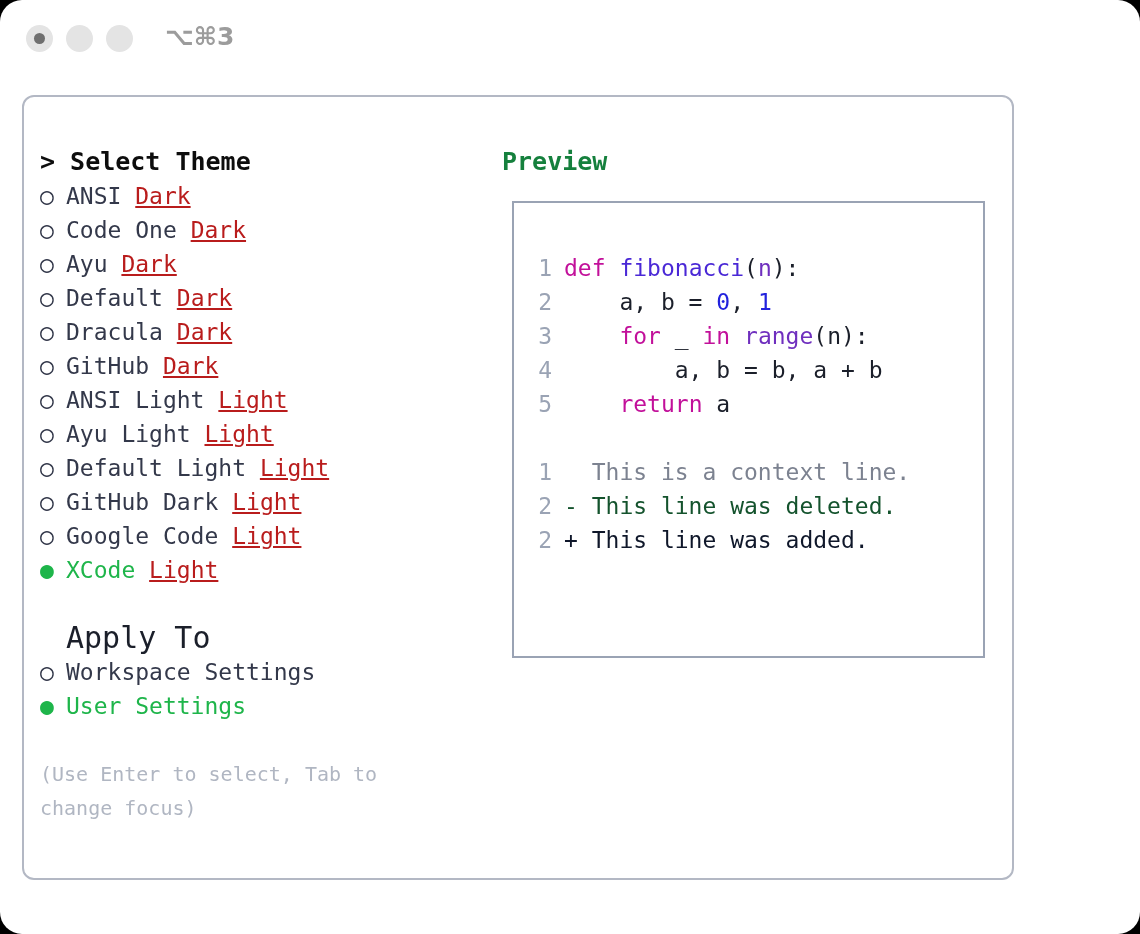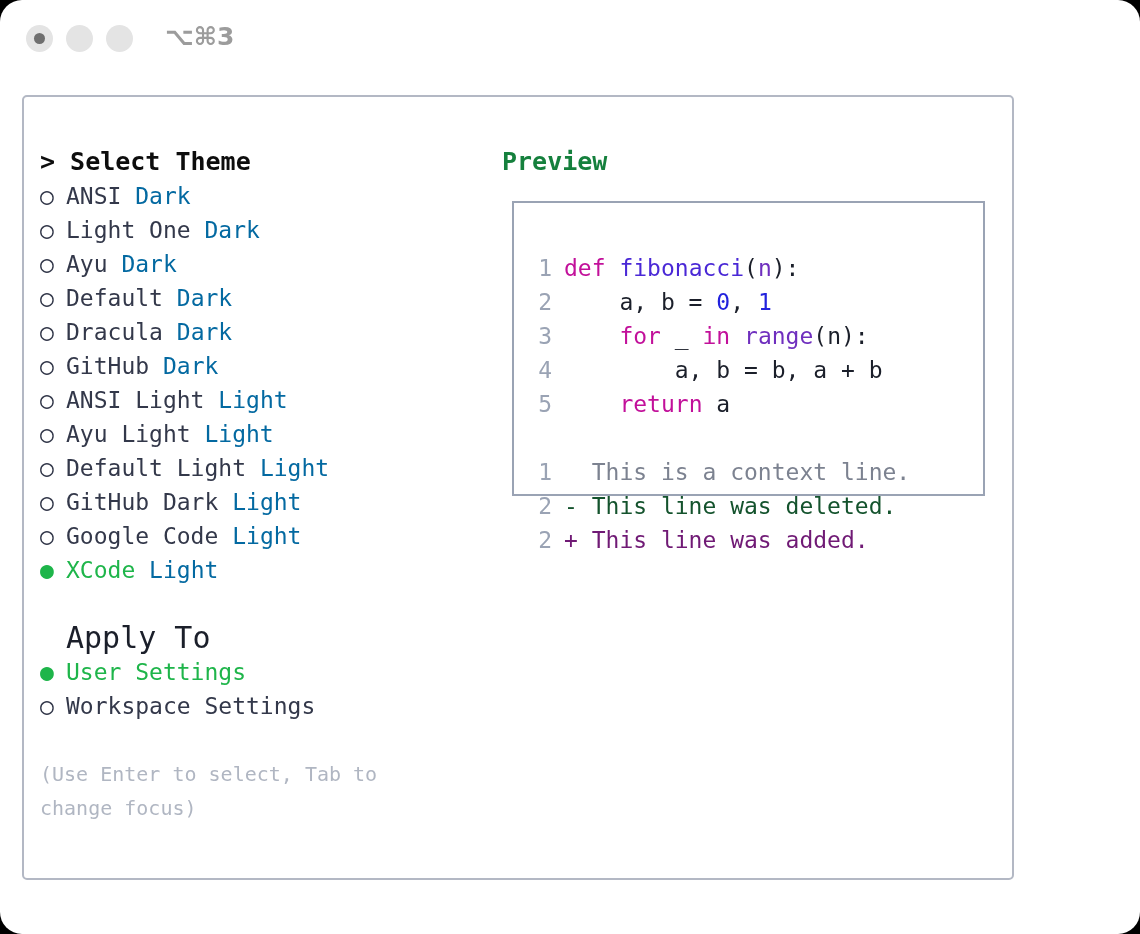--- a/index.html
+++ b/index.html
@@ -64,21 +64,21 @@
   }
 
   
   #panel {
     position: absolute;
     left: 22px;
     top: 95px;
     width: 992px;
     height: 785px;
     border: 2px solid #b3b8c4;
-    border-radius: 5px;
+    border-radius: 12px;
     box-sizing: border-box;
     background: #ffffff;
   }
 
   
   #left-col {
     position: absolute;
     left: 16px;
     top: 48px;
     width: 440px;
@@ -100,21 +100,21 @@
     white-space: pre;
   }
   .marker {
     display: inline-block;
     width: 26px;
     color: #33384a;
   }
   .theme-row.selected .marker { color: #1eb54a; }
   .theme-row.selected .label { color: #1eb54a; }
   .label { color: #33384a; }
-  .suffix { color: #0369a1; }
+  .suffix { color: #b91c1c; text-decoration: underline; }
 
   #apply-block { margin-top: 34px; }
   #apply-title {
     font-size: 30px;
     line-height: 34px;
     color: #1b1f2a;
     white-space: pre;
     padding-left: 26px;
   }
   .apply-row {
@@ -145,21 +145,21 @@
     font-size: 25px;
     font-weight: bold;
     color: #15803d;
     line-height: 34px;
     white-space: pre;
   }
   #preview-box {
     margin-top: 22px;
     margin-left: 10px;
     width: 473px;
-    height: 295px;
+    height: 457px;
     border: 2px solid #9aa3b4;
     box-sizing: border-box;
     background: #fff;
     position: relative;
   }
   #code-area {
     position: absolute;
     left: 14px;
     top: 48px;
     right: 4px;
@@ -177,21 +177,21 @@
     color: #9aa3b4;
     margin-right: 12px;
   }
   .kw  { color: #c2109a; }
   .fn  { color: #4a28d6; }
   .var { color: #6f2fbe; }
   .num { color: #2222dd; }
   .pl  { color: #1b1f2a; }
   .diff-ctx { color: #7c8290; }
   .diff-del { color: #14532d; }
-  .diff-add { color: #701a75; }
+  .diff-add { color: #0f172a; }
   .spacer { height: 34px; }
 </style>
 </head>
 <body>
 
 <div id="window">
 
   <div id="titlebar">
     <div class="dot d1">
         <span class="inner"></span>
@@ -200,38 +200,38 @@
     <div class="dot d3"></div>
     <div id="shortcut">⌥⌘3</div>
   </div>
 
   <div id="panel">
 
     <div id="left-col">
       <div id="theme-header" class="mono">&gt; Select Theme</div>
       <div id="theme-list">
           <div class="theme-row mono"><span class="marker">○</span><span class="label">ANSI</span><span> </span><span class="suffix">Dark</span></div>
-          <div class="theme-row mono"><span class="marker">○</span><span class="label">Light One</span><span> </span><span class="suffix">Dark</span></div>
+          <div class="theme-row mono"><span class="marker">○</span><span class="label">Code One</span><span> </span><span class="suffix">Dark</span></div>
           <div class="theme-row mono"><span class="marker">○</span><span class="label">Ayu</span><span> </span><span class="suffix">Dark</span></div>
           <div class="theme-row mono"><span class="marker">○</span><span class="label">Default</span><span> </span><span class="suffix">Dark</span></div>
           <div class="theme-row mono"><span class="marker">○</span><span class="label">Dracula</span><span> </span><span class="suffix">Dark</span></div>
           <div class="theme-row mono"><span class="marker">○</span><span class="label">GitHub</span><span> </span><span class="suffix">Dark</span></div>
           <div class="theme-row mono"><span class="marker">○</span><span class="label">ANSI Light</span><span> </span><span class="suffix">Light</span></div>
           <div class="theme-row mono"><span class="marker">○</span><span class="label">Ayu Light</span><span> </span><span class="suffix">Light</span></div>
           <div class="theme-row mono"><span class="marker">○</span><span class="label">Default Light</span><span> </span><span class="suffix">Light</span></div>
           <div class="theme-row mono"><span class="marker">○</span><span class="label">GitHub Dark</span><span> </span><span class="suffix">Light</span></div>
           <div class="theme-row mono"><span class="marker">○</span><span class="label">Google Code</span><span> </span><span class="suffix">Light</span></div>
           <div class="theme-row mono selected"><span class="marker">●</span><span class="label">XCode</span><span> </span><span class="suffix">Light</span></div>
         </div>
 
       <div id="apply-block">
         <div id="apply-title" class="mono">Apply To</div>
         <div id="apply-list">
+            <div class="apply-row mono"><span class="marker">○</span><span class="label">Workspace Settings</span></div>
             <div class="apply-row mono selected"><span class="marker">●</span><span class="label">User Settings</span></div>
-            <div class="apply-row mono"><span class="marker">○</span><span class="label">Workspace Settings</span></div>
           </div>
       </div>
 
       <div id="hint" class="mono">(Use Enter to select, Tab to change focus)</div>
     </div>
 
     <div id="right-col">
       <div id="preview-title" class="mono">Preview</div>
       <div id="preview-box">
         <div id="code-area">

